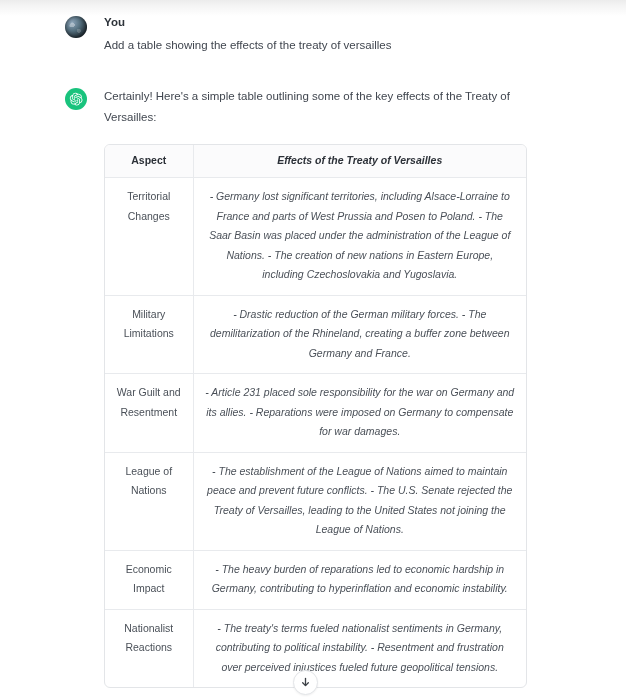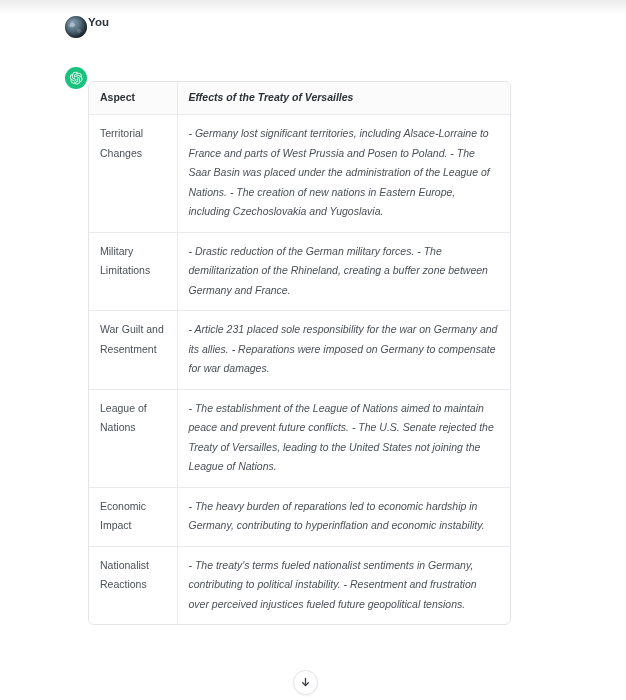--- a/index.html
+++ b/index.html
@@ -27,21 +27,21 @@
   }
 
   .conversation {
     position: relative;
     padding: 0;
   }
 
   .message {
     display: flex;
     align-items: flex-start;
-    padding: 0 12px 0 64px;
+    padding: 0 12px 0 80px;
     position: relative;
   }
   .message.user { margin-top: 14px; }
   .message.assistant { margin-top: 30px; }
 
   .avatar {
     position: absolute;
     left: 65px;
     top: 2px;
     width: 22px;
@@ -105,21 +105,21 @@
     overflow: hidden;
     background: #fff;
   }
   table.gpt-table {
     border-collapse: collapse;
     width: 100%;
     table-layout: fixed;
   }
   table.gpt-table th,
   table.gpt-table td {
-    text-align: left;
+    text-align: center;
     vertical-align: top;
     padding: 9px 11px 10px 11px;
     font-size: 10.5px;
     line-height: 19.5px;
     border-bottom: 1px solid #e8eaed;
     border-right: 1px solid #e8eaed;
   }
   table.gpt-table th:last-child,
   table.gpt-table td:last-child { border-right: none; font-style: italic; }
   table.gpt-table tr:last-child td { border-bottom: none; }
@@ -160,30 +160,32 @@
 <body>
 
 <div class="top-fade"></div>
 
 <div class="conversation">
 
   <div class="message user">
     <div class="avatar user-avatar"></div>
     <div class="msg-body">
       <div class="author">You</div>
+      <p class="para">Add a table showing the effects of the treaty of versailles</p>
     </div>
   </div>
 
   <div class="message assistant">
     <div class="avatar gpt-avatar">
       <svg width="14" height="14" viewBox="0 0 24 24" aria-hidden="true">
         <path fill="#ffffff" d="M21.6 10.2a5.4 5.4 0 0 0-.47-4.45 5.5 5.5 0 0 0-5.9-2.62A5.45 5.45 0 0 0 11.1 1.4a5.5 5.5 0 0 0-5.24 3.8 5.42 5.42 0 0 0-3.62 2.62 5.48 5.48 0 0 0 .68 6.43 5.4 5.4 0 0 0 .46 4.45 5.5 5.5 0 0 0 5.91 2.62 5.44 5.44 0 0 0 4.1 1.83 5.5 5.5 0 0 0 5.25-3.81 5.42 5.42 0 0 0 3.62-2.63 5.47 5.47 0 0 0-.67-6.42Zm-8.2 11.46a4.09 4.09 0 0 1-2.62-.94l.13-.07 4.35-2.5a.7.7 0 0 0 .36-.62v-6.12l1.84 1.06a.06.06 0 0 1 .03.05v5.07a4.1 4.1 0 0 1-4.1 4.07ZM4.6 17.9a4.05 4.05 0 0 1-.49-2.73l.13.08 4.35 2.5a.71.71 0 0 0 .71 0l5.31-3.06v2.12a.07.07 0 0 1-.03.06l-4.4 2.53a4.11 4.11 0 0 1-5.58-1.5ZM3.46 8.5a4.08 4.08 0 0 1 2.14-1.8v5.16a.68.68 0 0 0 .35.6l5.29 3.04-1.84 1.06a.07.07 0 0 1-.06 0L4.94 14a4.1 4.1 0 0 1-1.5-5.6Zm15.1 3.5-5.3-3.07 1.83-1.06a.07.07 0 0 1 .07 0l4.4 2.54a4.09 4.09 0 0 1-.63 7.38v-5.17a.7.7 0 0 0-.37-.61Zm1.83-2.76-.13-.08-4.34-2.52a.71.71 0 0 0-.72 0L9.9 9.7V7.58a.06.06 0 0 1 .02-.06l4.4-2.53a4.1 4.1 0 0 1 6.08 4.24ZM8.9 13.02 7.06 11.96a.07.07 0 0 1-.03-.05V6.84a4.1 4.1 0 0 1 6.72-3.15l-.13.08-4.35 2.5a.7.7 0 0 0-.36.61l-.01 6.13Zm1-2.15L12.27 9.5l2.37 1.37v2.73l-2.37 1.36-2.37-1.36v-2.73Z"></path>
       </svg>
     </div>
     <div class="msg-body">
+      <p class="para">Certainly! Here's a simple table outlining some of the key effects of the Treaty of Versailles:</p>
 
       <div class="table-wrap">
         <table class="gpt-table">
           <colgroup>
             <col class="col-aspect">
             <col class="col-effects">
           </colgroup>
           <thead>
             <tr>
               <th>Aspect</th>

